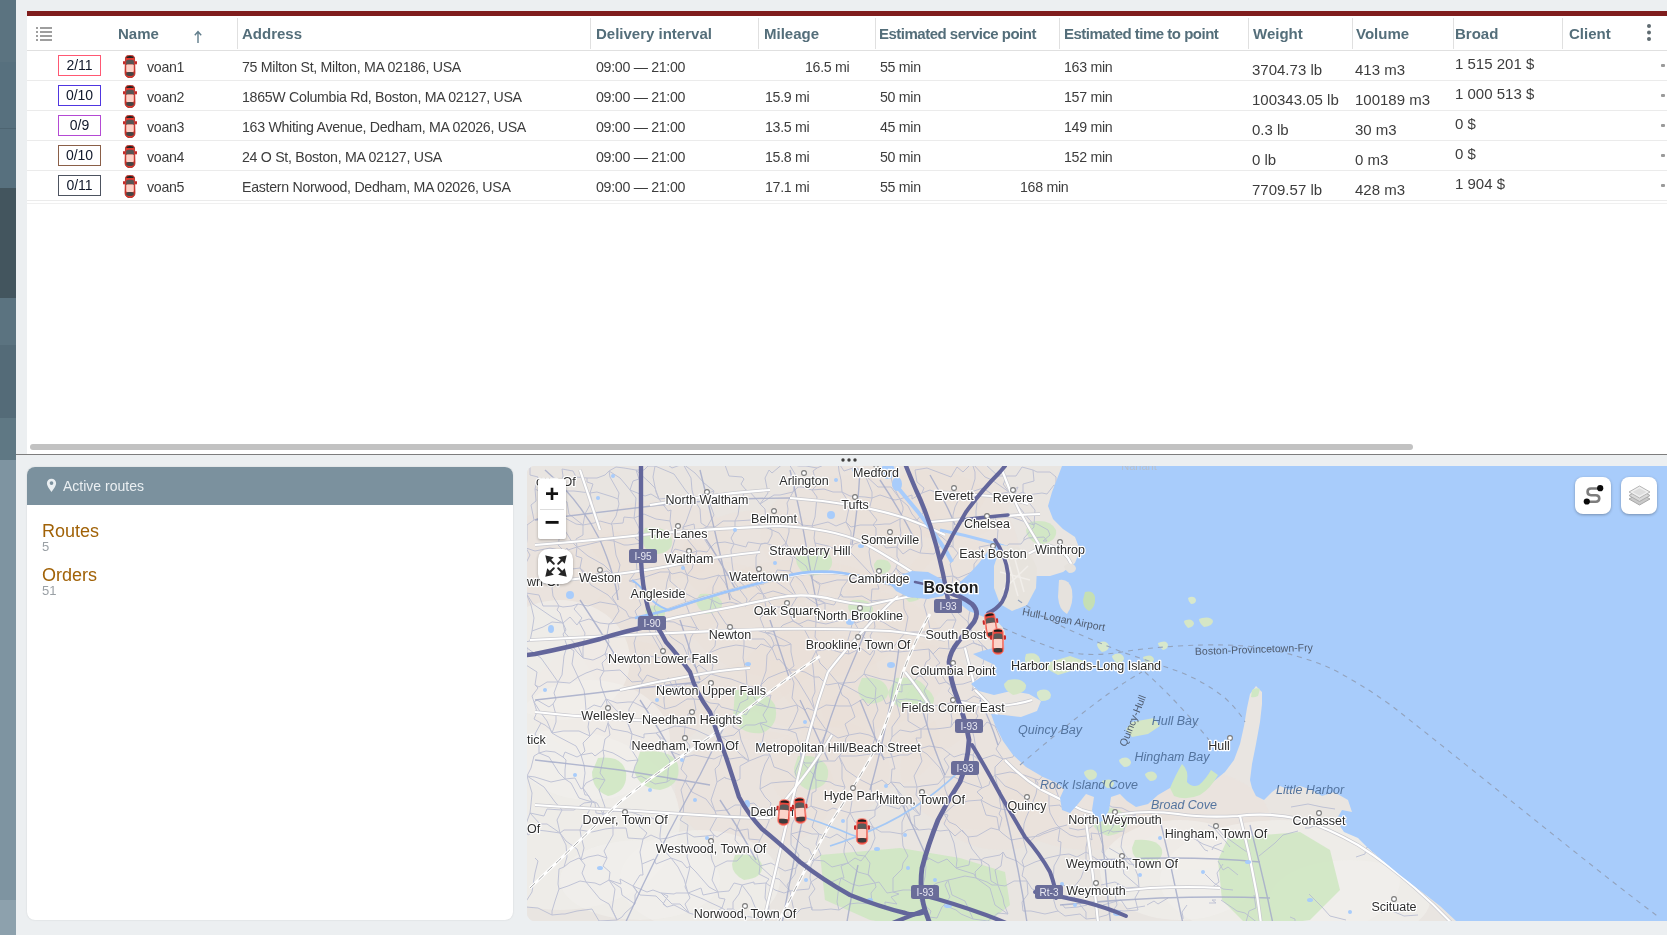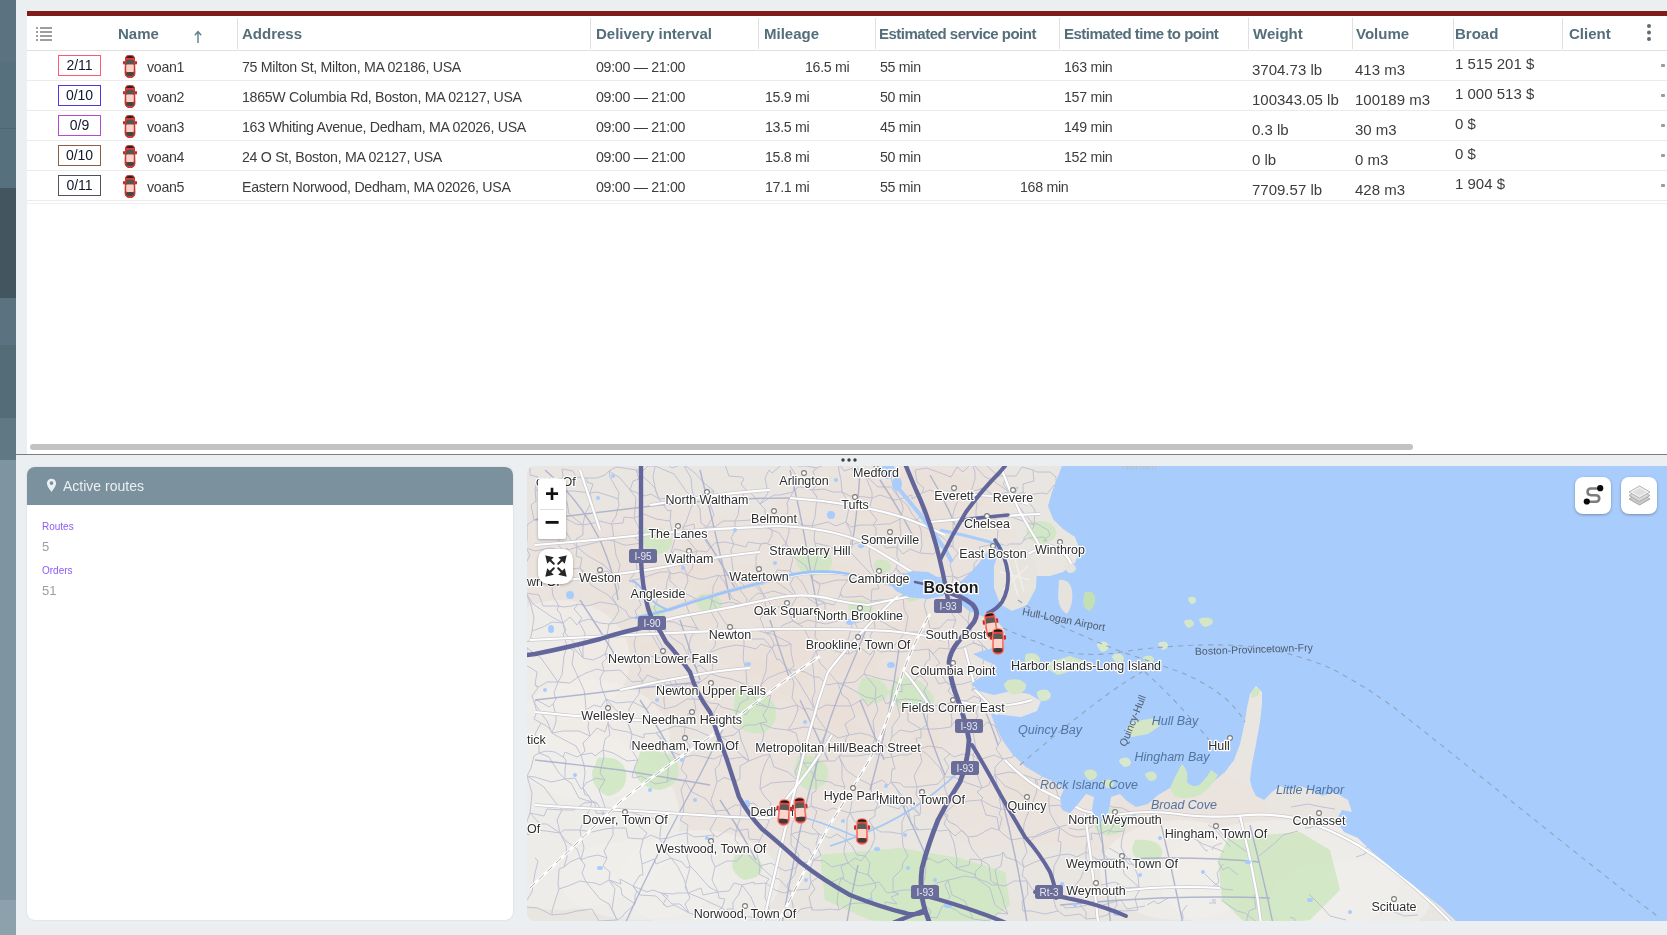--- a/index.html
+++ b/index.html
@@ -21,21 +21,21 @@
   .caricon { position:absolute; left:96px; top:4px; width:14px; height:23px; }
   .rmark { position:absolute; left:1634px; top:13px; width:4px; height:3px; background:#9a9a9a; border-radius:1px; }
   
   #hscroll { left:30px; top:444px; width:1383px; height:6px; background:#c2c2c2; border-radius:3px; }
   #tline { left:16px; top:454px; width:1651px; height:1px; background:#7d7d7d; }
   
   #leftpanel { left:27px; top:467px; width:486px; height:453px; background:#fff; border-radius:8px; box-shadow:0 0 2px rgba(0,0,0,.12); }
   #lphead { position:absolute; left:0; top:0; width:486px; height:38px; background:#7b919e; border-radius:8px 8px 0 0; }
   #lphead svg { position:absolute; left:16px; top:10px; }
   #lphead .t { position:absolute; left:36px; top:11px; font-size:14px; color:#eaeff2; }
-  .statlbl { position:absolute; left:15px; font-size:10px; color:#8b5cf6; }
+  .statlbl { position:absolute; left:15px; font-size:18px; color:#a16207; }
   .statval { position:absolute; left:15px; font-size:13px; color:#9aa0a5; }
   
   #mappanel { left:527px; top:466px; width:1140px; height:455px; border-radius:8px 0 0 8px; overflow:hidden; background:#e9e5e1; }
   #mappanel svg.map { position:absolute; left:0; top:0; }
   
   .mbtn { position:absolute; background:#fff; border-radius:4px; box-shadow:0 1px 3px rgba(0,0,0,.3); text-align:center; }
 </style>
 </head>
 <body>
 <div id="sb" class="abs">

